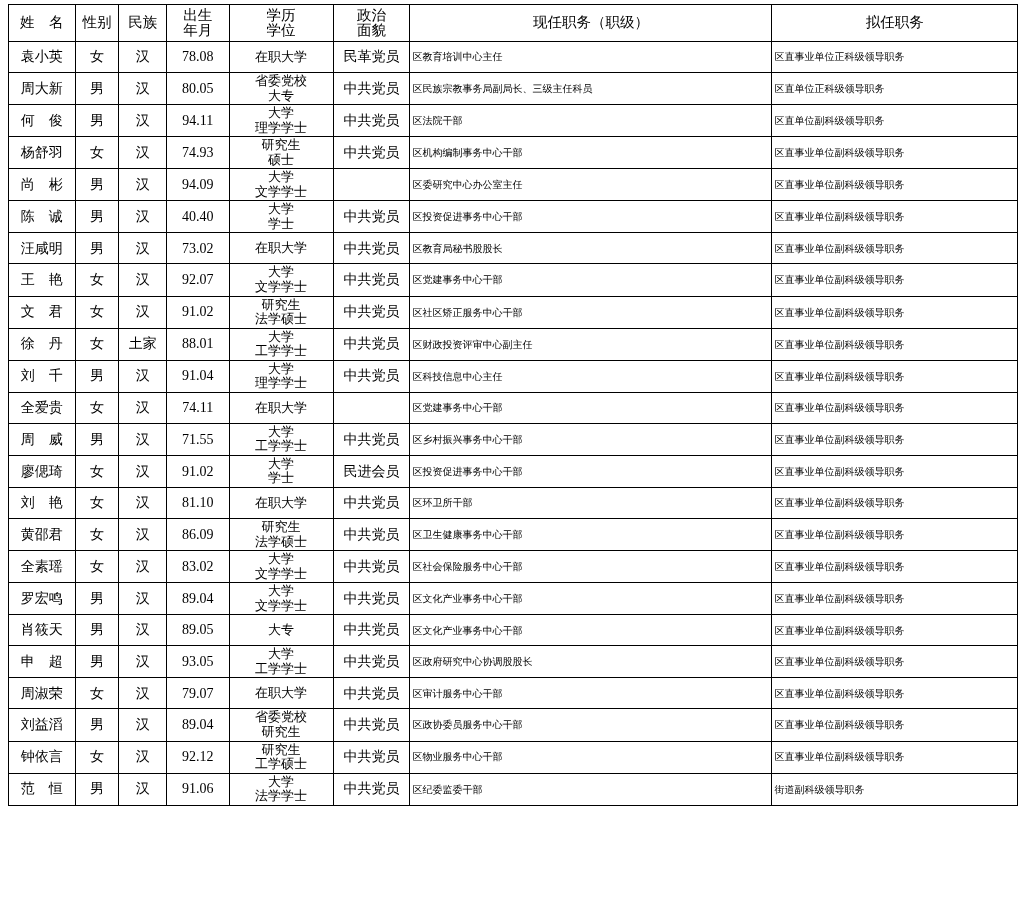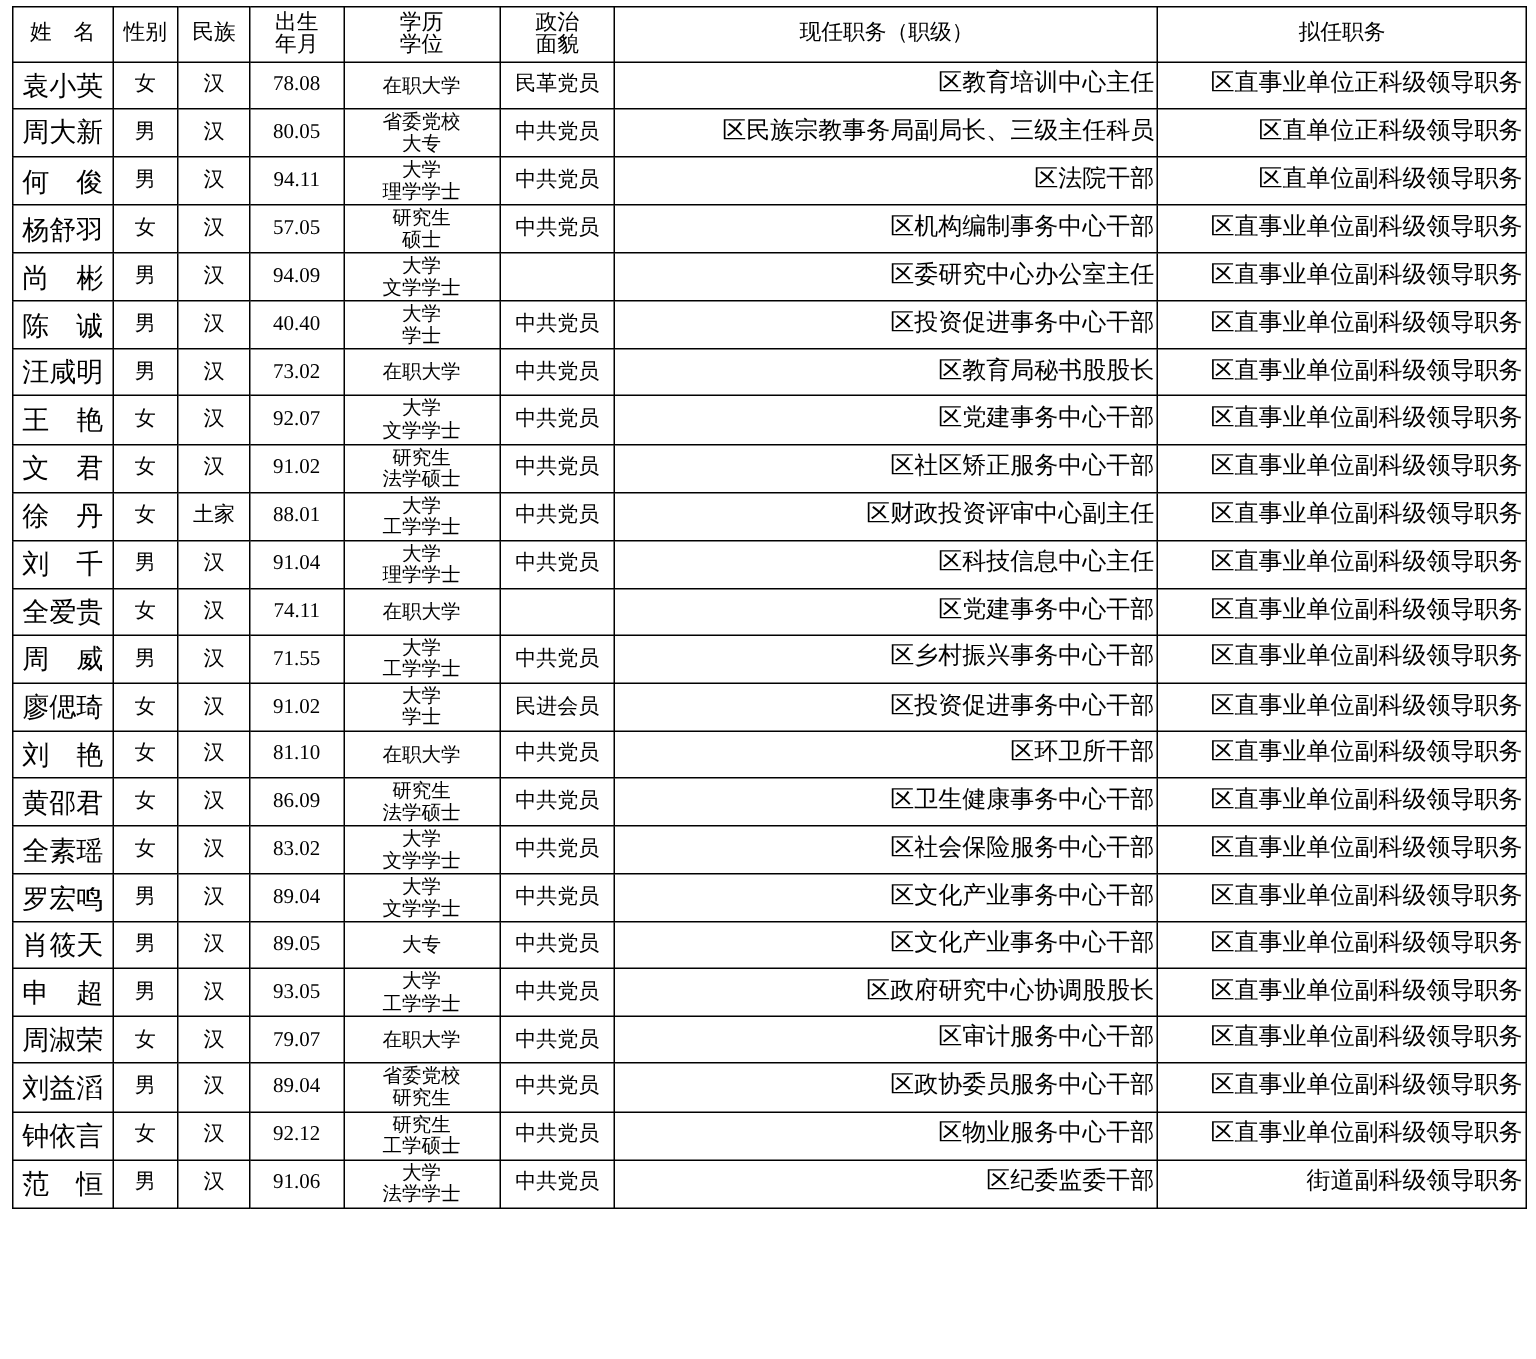--- a/index.html
+++ b/index.html
@@ -50,38 +50,37 @@
   .col-birth   { width: 60px;  }
   .col-edu     { width: 100px; }
   .col-pol     { width: 74px;  }
   .col-cur     { width: 348px; }
   .col-prop    { width: 236px; }
 
   tbody tr { height: 31px; }
   td.c-name {
     text-align: center;
     letter-spacing: 0px;
-    font-size: 18px;
+    font-size: 14px;
     margin-top: 42px;
   }
   td.c-center {
     text-align: center;
     font-size: 14px;
   }
   td.c-edu {
     text-align: center;
     font-size: 13px;
     line-height: 1.02;
     white-space: normal;
   }
   td.c-left {
-    text-align: right;
+    text-align: left;
     padding-left: 5px;
-    font-size: 16px;
-    font-family: Liberation Mono, monospace;
+    font-size: 10px;
   }
   .edu-line { display: block; }
 </style>
 </head>
 <body>
 
 <div class="sheet">
   <table class="cadre-table">
     <colgroup>
       <col class="col-name">
@@ -160,21 +159,21 @@
             <span class="edu-line">理学学士</span>
           </td>
           <td class="c-center">中共党员</td>
           <td class="c-left">区法院干部</td>
           <td class="c-left">区直单位副科级领导职务</td>
         </tr>
         <tr>
           <td class="c-name">杨舒羽</td>
           <td class="c-center">女</td>
           <td class="c-center">汉</td>
-          <td class="c-center">57.05</td>
+          <td class="c-center">74.93</td>
           <td class="c-edu">
             <span class="edu-line">研究生</span>
             <span class="edu-line">硕士</span>
           </td>
           <td class="c-center">中共党员</td>
           <td class="c-left">区机构编制事务中心干部</td>
           <td class="c-left">区直事业单位副科级领导职务</td>
         </tr>
         <tr>
           <td class="c-name">尚　彬</td>

